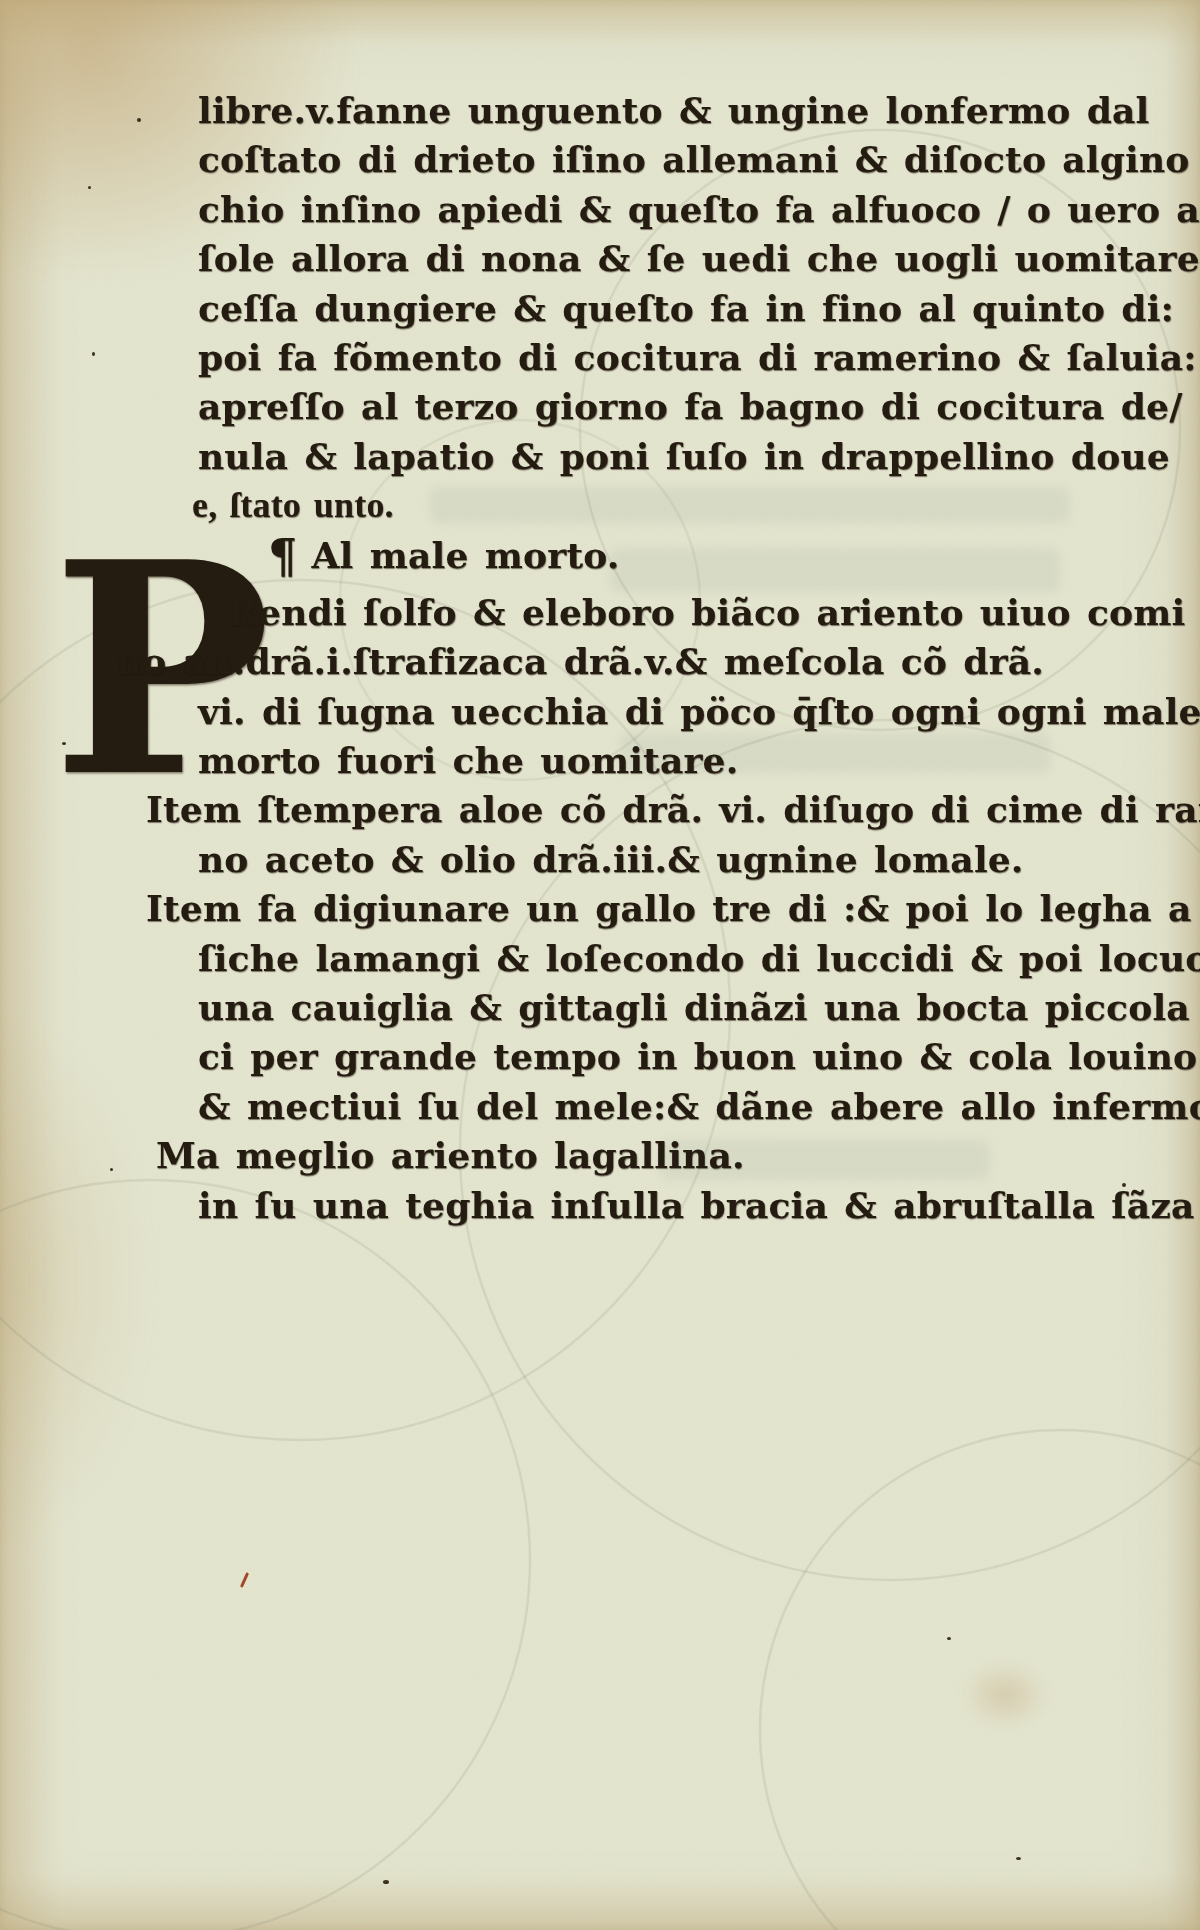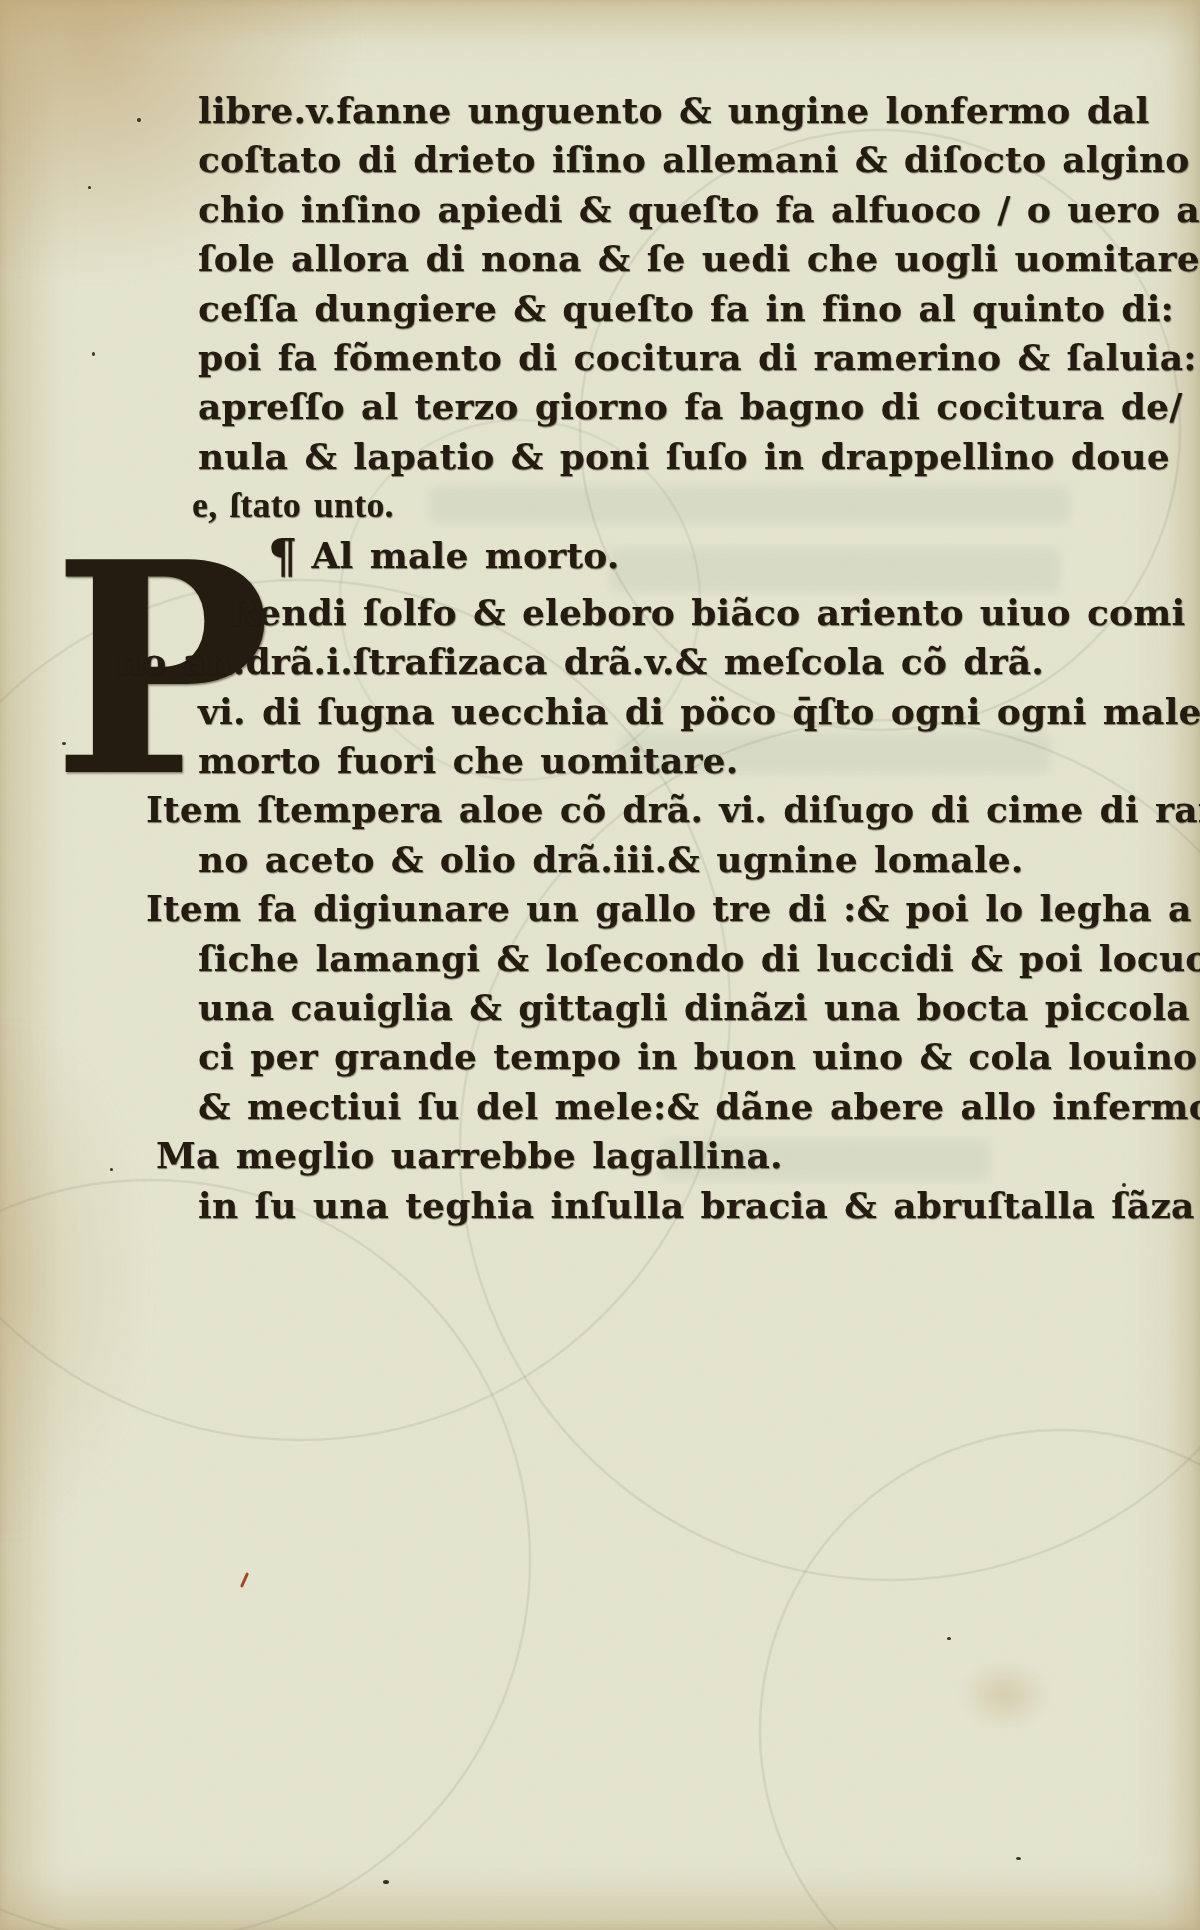--- a/index.html
+++ b/index.html
@@ -140,18 +140,18 @@
     <div class="line cont">morto fuori che uomitare.</div>
 
     <div class="line out">Item ſtempera aloe cõ drã. vi. diſugo di cime di rafa</div>
     <div class="line cont">no aceto &amp; olio drã.iii.&amp; ugnine lomale.</div>
 
     <div class="line out">Item fa digiunare un gallo tre di :&amp; poi lo legha a</div>
     <div class="line cont">ſiche lamangi &amp; loſecondo di luccidi &amp; poi locuo</div>
     <div class="line cont">una cauiglia &amp; gittagli dinãzi una bocta piccola</div>
     <div class="line cont">ci per grande tempo in buon uino &amp; cola louino</div>
     <div class="line cont">&amp; mectiui ſu del mele:&amp; dãne abere allo infermo</div>
-    <div class="line out-ma">Ma meglio uarrebbe lagallina.</div>
+    <div class="line out-ma">Ma meglio ariento lagallina.</div>
 
     <div class="line cont">in ſu una teghia inſulla bracia &amp; abruſtalla ſãza</div>
   </div>
 
 </div>
 
 </body></html>

